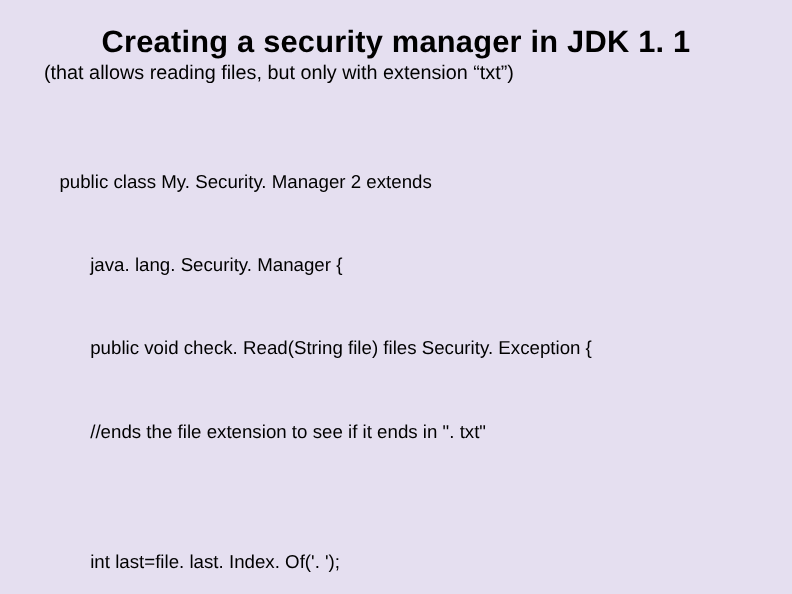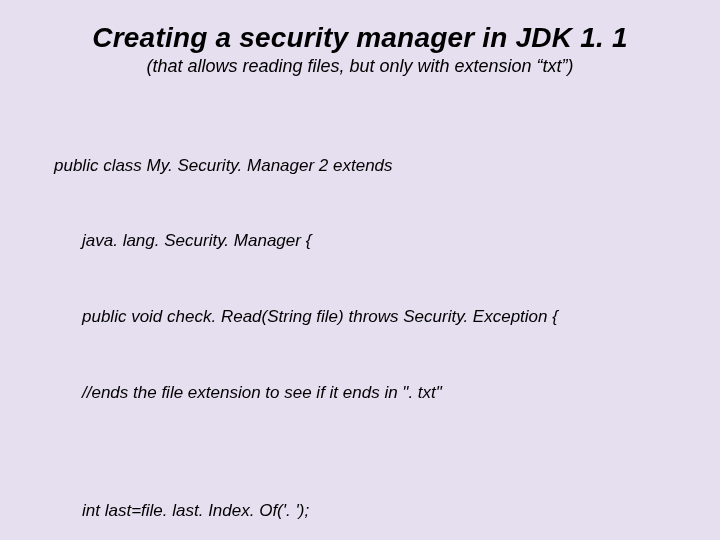--- a/index.html
+++ b/index.html
@@ -9,32 +9,30 @@
     height: 540px;
     background: #e5dff0;
     font-family: Arial, Helvetica, sans-serif;
     color: #000;
   }
   .slide {
     box-sizing: border-box;
     width: 720px;
     height: 540px;
     padding: 18px 40px 20px 40px;
-    font-style: italic;
   }
   .title {
     font-size: 28px;
     font-weight: bold;
     text-align: center;
     margin: 4px 0 2px 0;
     letter-spacing: 0.2px;
   }
   .subtitle {
     font-size: 18px;
-    text-align: center;
     margin: 0 0 38px 0;
   }
   .code {
     font-size: 17px;
     line-height: 1.22;
     white-space: pre-wrap;
     word-wrap: break-word;
   }
   .decl {
     margin: 0 0 12px 14px;
@@ -55,21 +53,21 @@
 </head>
 <body>
 
 <div class="slide">
   <div class="title">Creating a security manager in JDK 1. 1</div>
   <div class="subtitle">(that allows reading files, but only with extension “txt”)</div>
 
   <div class="code">
     <div class="decl">public class My. Security. Manager 2 extends</div>
     <div class="decl-cont">java. lang. Security. Manager {</div>
-    <div class="methoddecl">public void check. Read(String file) throws Security. Exception {</div>
+    <div class="methoddecl">public void check. Read(String file) files Security. Exception {</div>
     <div class="comment">//ends the file extension to see if it ends in ". txt"</div>
     <div class="bodyblock">
       <div>int last=file. last. Index. Of('. ');</div>
       
       
       
       
       
       
       

